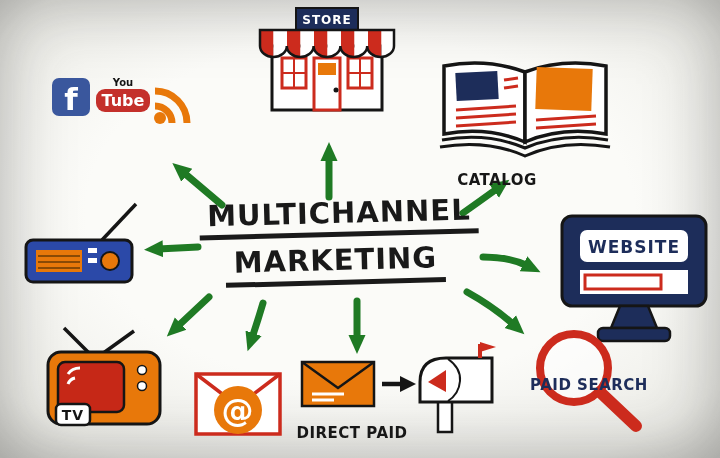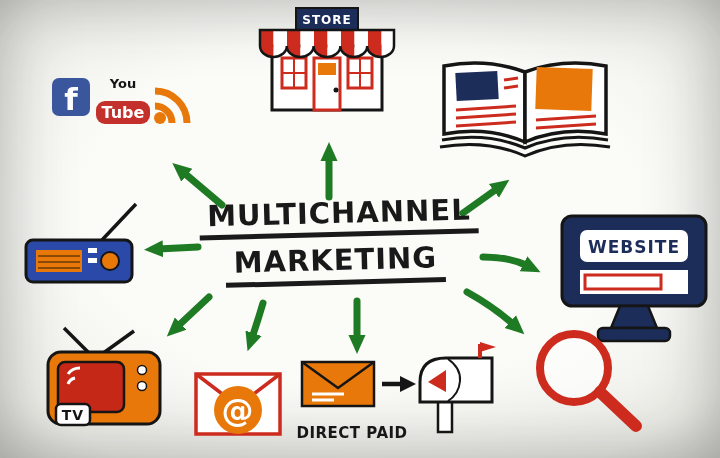--- a/index.html
+++ b/index.html
@@ -20,22 +20,22 @@
   .center-title{position:absolute;left:200px;top:198px;width:270px;text-align:center;transform:rotate(-1.5deg);}
   .title-line{
     display:inline-block;font-size:29px;font-weight:bold;letter-spacing:1px;color:#191919;
     border-bottom:5px solid #1a1a1a;padding:0 8px 4px;margin-bottom:8px;line-height:1.05;
   }
   .fb{
     position:absolute;left:52px;top:78px;width:38px;height:38px;background:#3a579d;border-radius:7px;
     color:#fff;font-weight:bold;font-size:31px;text-align:center;line-height:42px;
   }
   .yt{position:absolute;left:96px;top:77px;width:54px;text-align:center;}
-  .yt-you{font-size:13px;font-weight:bold;color:#141414;line-height:1.1;}
-  .yt-tube{margin-top:10px;background:#c4302b;border-radius:9px;color:#fff;font-weight:bold;font-size:16px;padding:2px 0;}
+  .yt-you{font-size:10px;font-weight:bold;color:#141414;line-height:1.1;}
+  .yt-tube{margin-top:1px;background:#c4302b;border-radius:9px;color:#fff;font-weight:bold;font-size:16px;padding:2px 0;}
 </style>
 </head>
 <body>
 
 <div class="canvas">
 
   <svg class="arrows" width="720" height="458" viewBox="0 0 720 458">
     <defs>
       <marker id="ah" markerUnits="userSpaceOnUse" markerWidth="22" markerHeight="22" refX="5" refY="11" orient="auto">
         <path d="M0,2.5 L19,11 L0,19.5 Z" fill="#1f7a24"></path>
@@ -94,20 +94,21 @@
     <path d="M10,84 Q55,76 93,92 Q131,76 176,84" fill="none" stroke="#151515" stroke-width="3"></path>
     <path d="M8,91 Q55,83 93,100 Q131,83 178,91" fill="none" stroke="#151515" stroke-width="3"></path>
     <path d="M93,16 Q55,2 12,10 L12,78 Q55,70 93,86 Z" fill="#ffffff" stroke="#151515" stroke-width="3.5"></path>
     <path d="M93,16 Q131,2 174,10 L174,78 Q131,70 93,86 Z" fill="#ffffff" stroke="#151515" stroke-width="3.5"></path>
     <rect x="24" y="16" width="42" height="28" fill="#1d2d5a" transform="rotate(-3 45 30)"></rect>
     <path d="M72,24 L86,22 M72,32 L86,30" stroke="#cc2b1d" stroke-width="3" fill="none"></path>
     <path d="M24,54 L84,50 M24,62 L84,58 M24,70 L84,66" stroke="#cc2b1d" stroke-width="3" fill="none"></path>
     <rect x="104" y="12" width="56" height="42" fill="#e8780a" transform="rotate(2 132 33)"></rect>
     <path d="M104,64 L164,60 M104,72 L164,68" stroke="#cc2b1d" stroke-width="3" fill="none"></path>
   </svg>
+  <div class="label" style="left:437px;top:171px;width:120px">CATALOG</div>
 
   <svg class="icon" style="left:22px;top:196px" width="122" height="92" viewBox="0 0 122 92">
     <path d="M80,44 L114,8" stroke="#151515" stroke-width="3.5"></path>
     <rect x="4" y="44" width="106" height="42" rx="7" fill="#2b49a8" stroke="#151515" stroke-width="3"></rect>
     <rect x="14" y="54" width="46" height="22" fill="#e8780a"></rect>
     <path d="M16,60 H58 M16,66 H58 M16,72 H58" stroke="#8a4a05" stroke-width="2"></path>
     <circle cx="88" cy="65" r="9" fill="#e8780a" stroke="#151515" stroke-width="2"></circle>
     <rect x="66" y="52" width="9" height="5" fill="#ffffff"></rect>
     <rect x="66" y="62" width="9" height="5" fill="#ffffff"></rect>
   </svg>
@@ -152,14 +153,15 @@
     <path d="M132,46 L150,34 L150,56 Z" fill="#cc2b1d"></path>
     <path d="M184,22 V8" stroke="#cc2b1d" stroke-width="4"></path>
     <path d="M184,6 L200,11 L184,16 Z" fill="#cc2b1d"></path>
   </svg>
   <div class="label" style="left:287px;top:424px;width:130px">DIRECT PAID</div>
 
   <svg class="icon" style="left:512px;top:324px" width="150" height="112" viewBox="0 0 150 112">
     <circle cx="62" cy="44" r="34" fill="rgba(255,255,255,0.55)" stroke="#cc2b1d" stroke-width="8"></circle>
     <path d="M88,68 L124,102" stroke="#cc2b1d" stroke-width="12" stroke-linecap="round"></path>
   </svg>
+  <div class="label" style="left:514px;top:376px;width:150px;color:#1d2d5a">PAID SEARCH</div>
 
 </div>
 
 </body></html>

